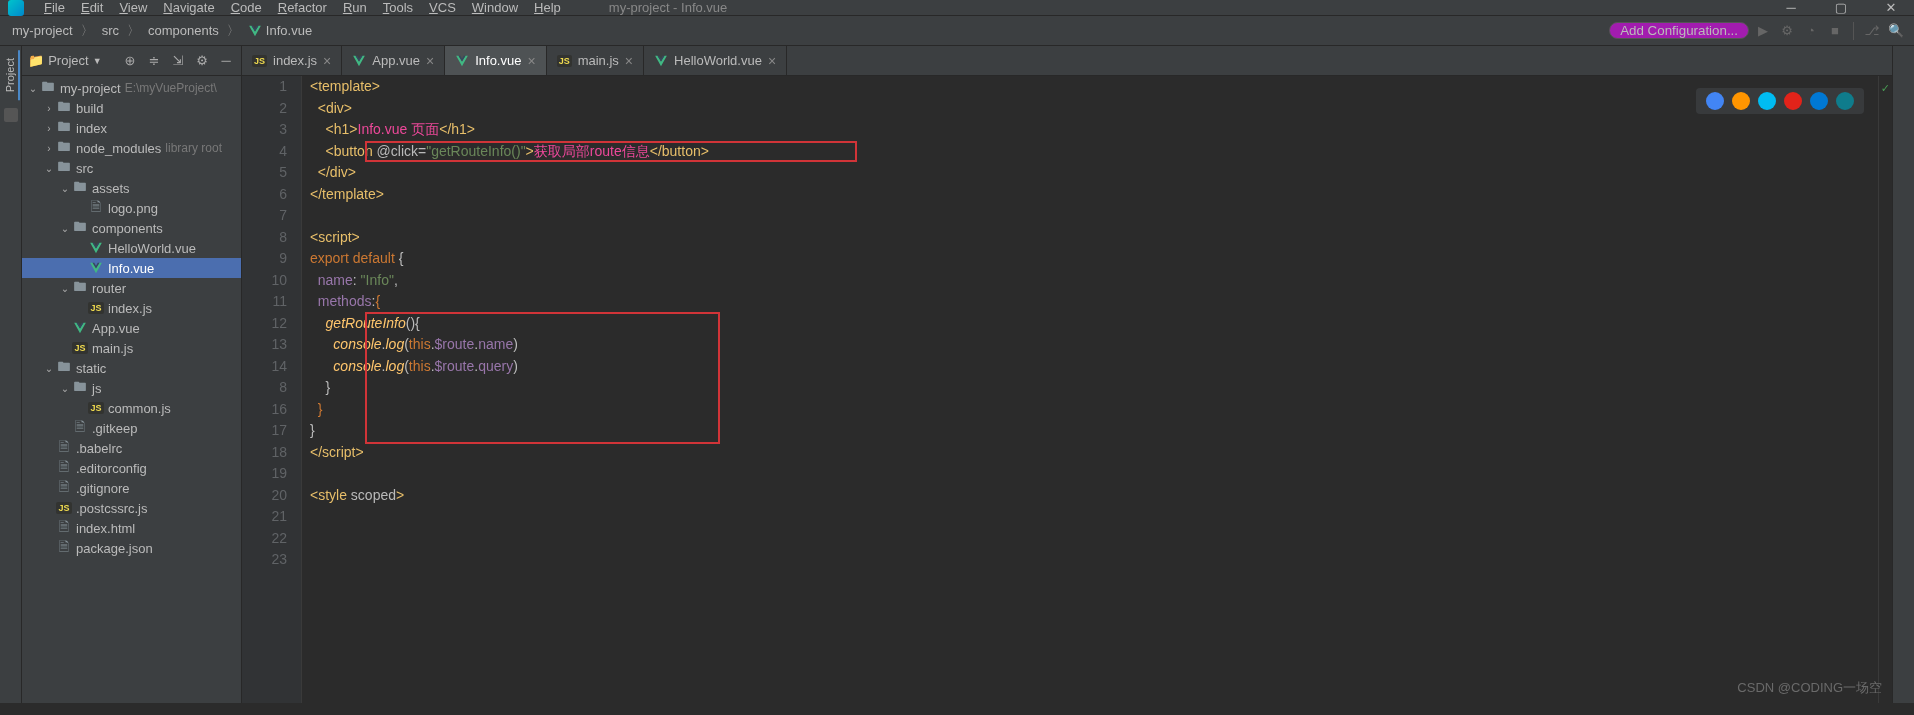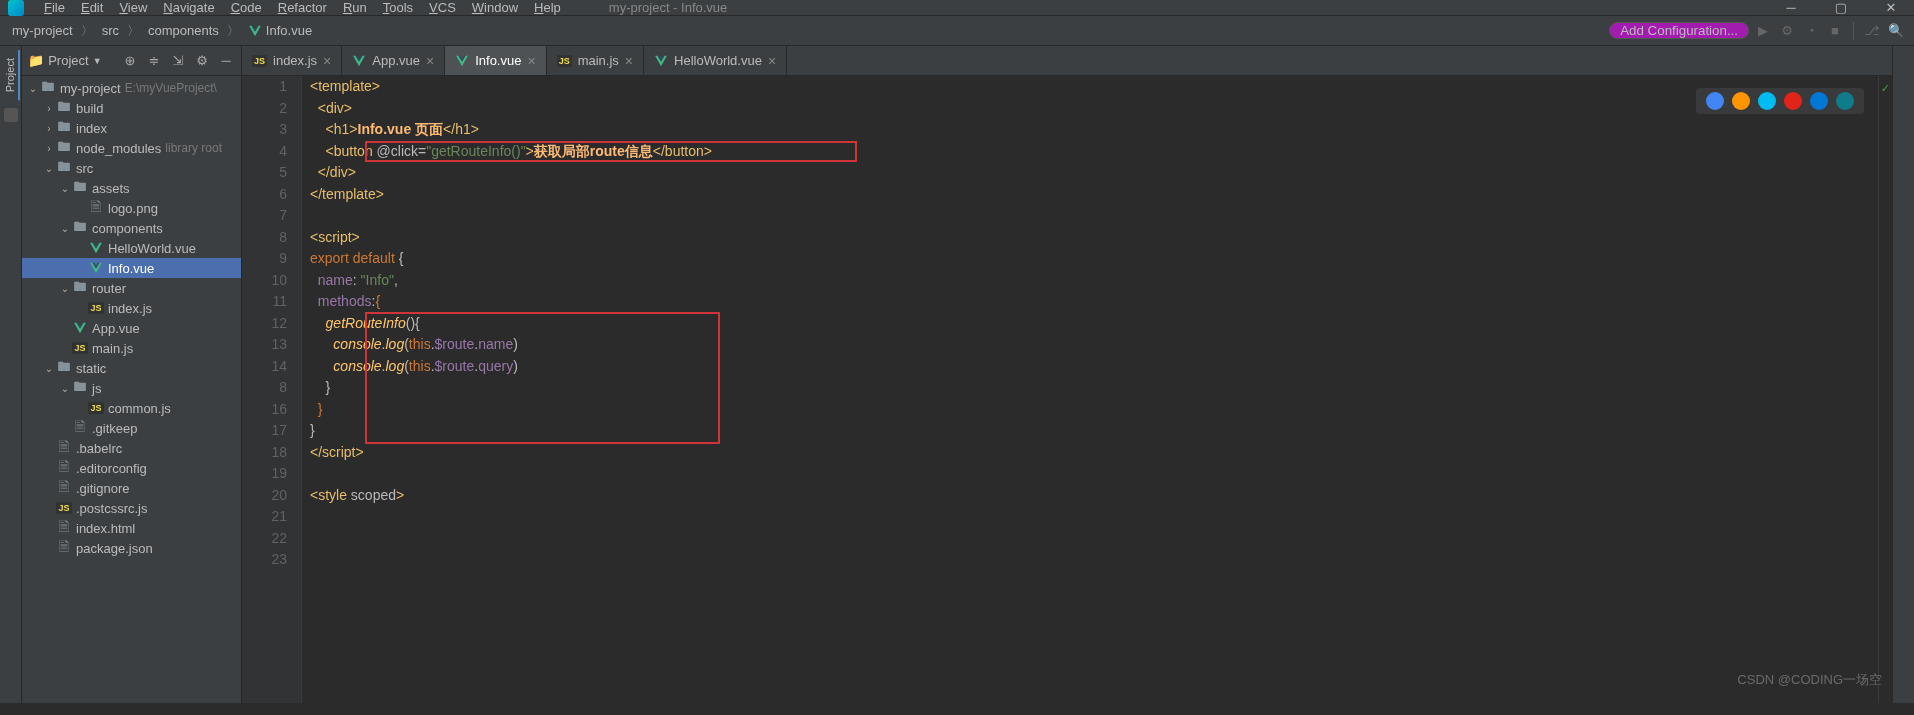--- a/index.html
+++ b/index.html
@@ -56,32 +56,32 @@
     .code { flex: 1; padding-left: 8px; position: relative; }
     .code-line { height: 21.5px; white-space: pre; }
     
     .tag { color: #e8bf6a; }
     .attr { color: #bababa; }
     .string { color: #6a8759; }
     .keyword { color: #cc7832; }
     .method-italic { color: #ffc66d; font-style: italic; }
     .prop { color: #9876aa; }
     .brace { color: #cc7832; }
-    .text-content { color: #fdba74; font-weight: bold; }
+    .text-content { color: #ec4899; }
     
     .redbox1 { position: absolute; border: 2px solid #d13438; left: 63px; top: 65px; width: 492px; height: 21px; pointer-events: none; }
     .redbox2 { position: absolute; border: 2px solid #d13438; left: 63px; top: 236px; width: 355px; height: 132px; pointer-events: none; }
     
     .floating-browsers { position: absolute; right: 28px; top: 42px; display: flex; gap: 8px; background: rgba(60,63,65,0.8); padding: 4px 10px; border-radius: 4px; }
     .browser-dot { width: 18px; height: 18px; border-radius: 50%; }
     
     .check-gutter { width: 14px; background: #2b2b2b; position: absolute; right: 0; top: 0; bottom: 0; border-left: 1px solid #3a3a3a; }
     .check-gutter::before { content: '✓'; color: #499c54; position: absolute; top: 2px; right: 2px; font-size: 11px; }
     
-    .watermark { position: absolute; right: 10px; bottom: 14px; color: #6a6a6a; font-size: 13px; }
+    .watermark { position: absolute; right: 10px; bottom: 6px; color: #6a6a6a; font-size: 13px; }
     
     .right-gutter { width: 22px; background: #3c3f41; border-left: 1px solid #282828; }
     
     svg.v-icon { width: 14px; height: 14px; }
   </style>
 </head>
 <body>
 
 <div class="titlebar">
   <div class="titlebar-icon"></div>

